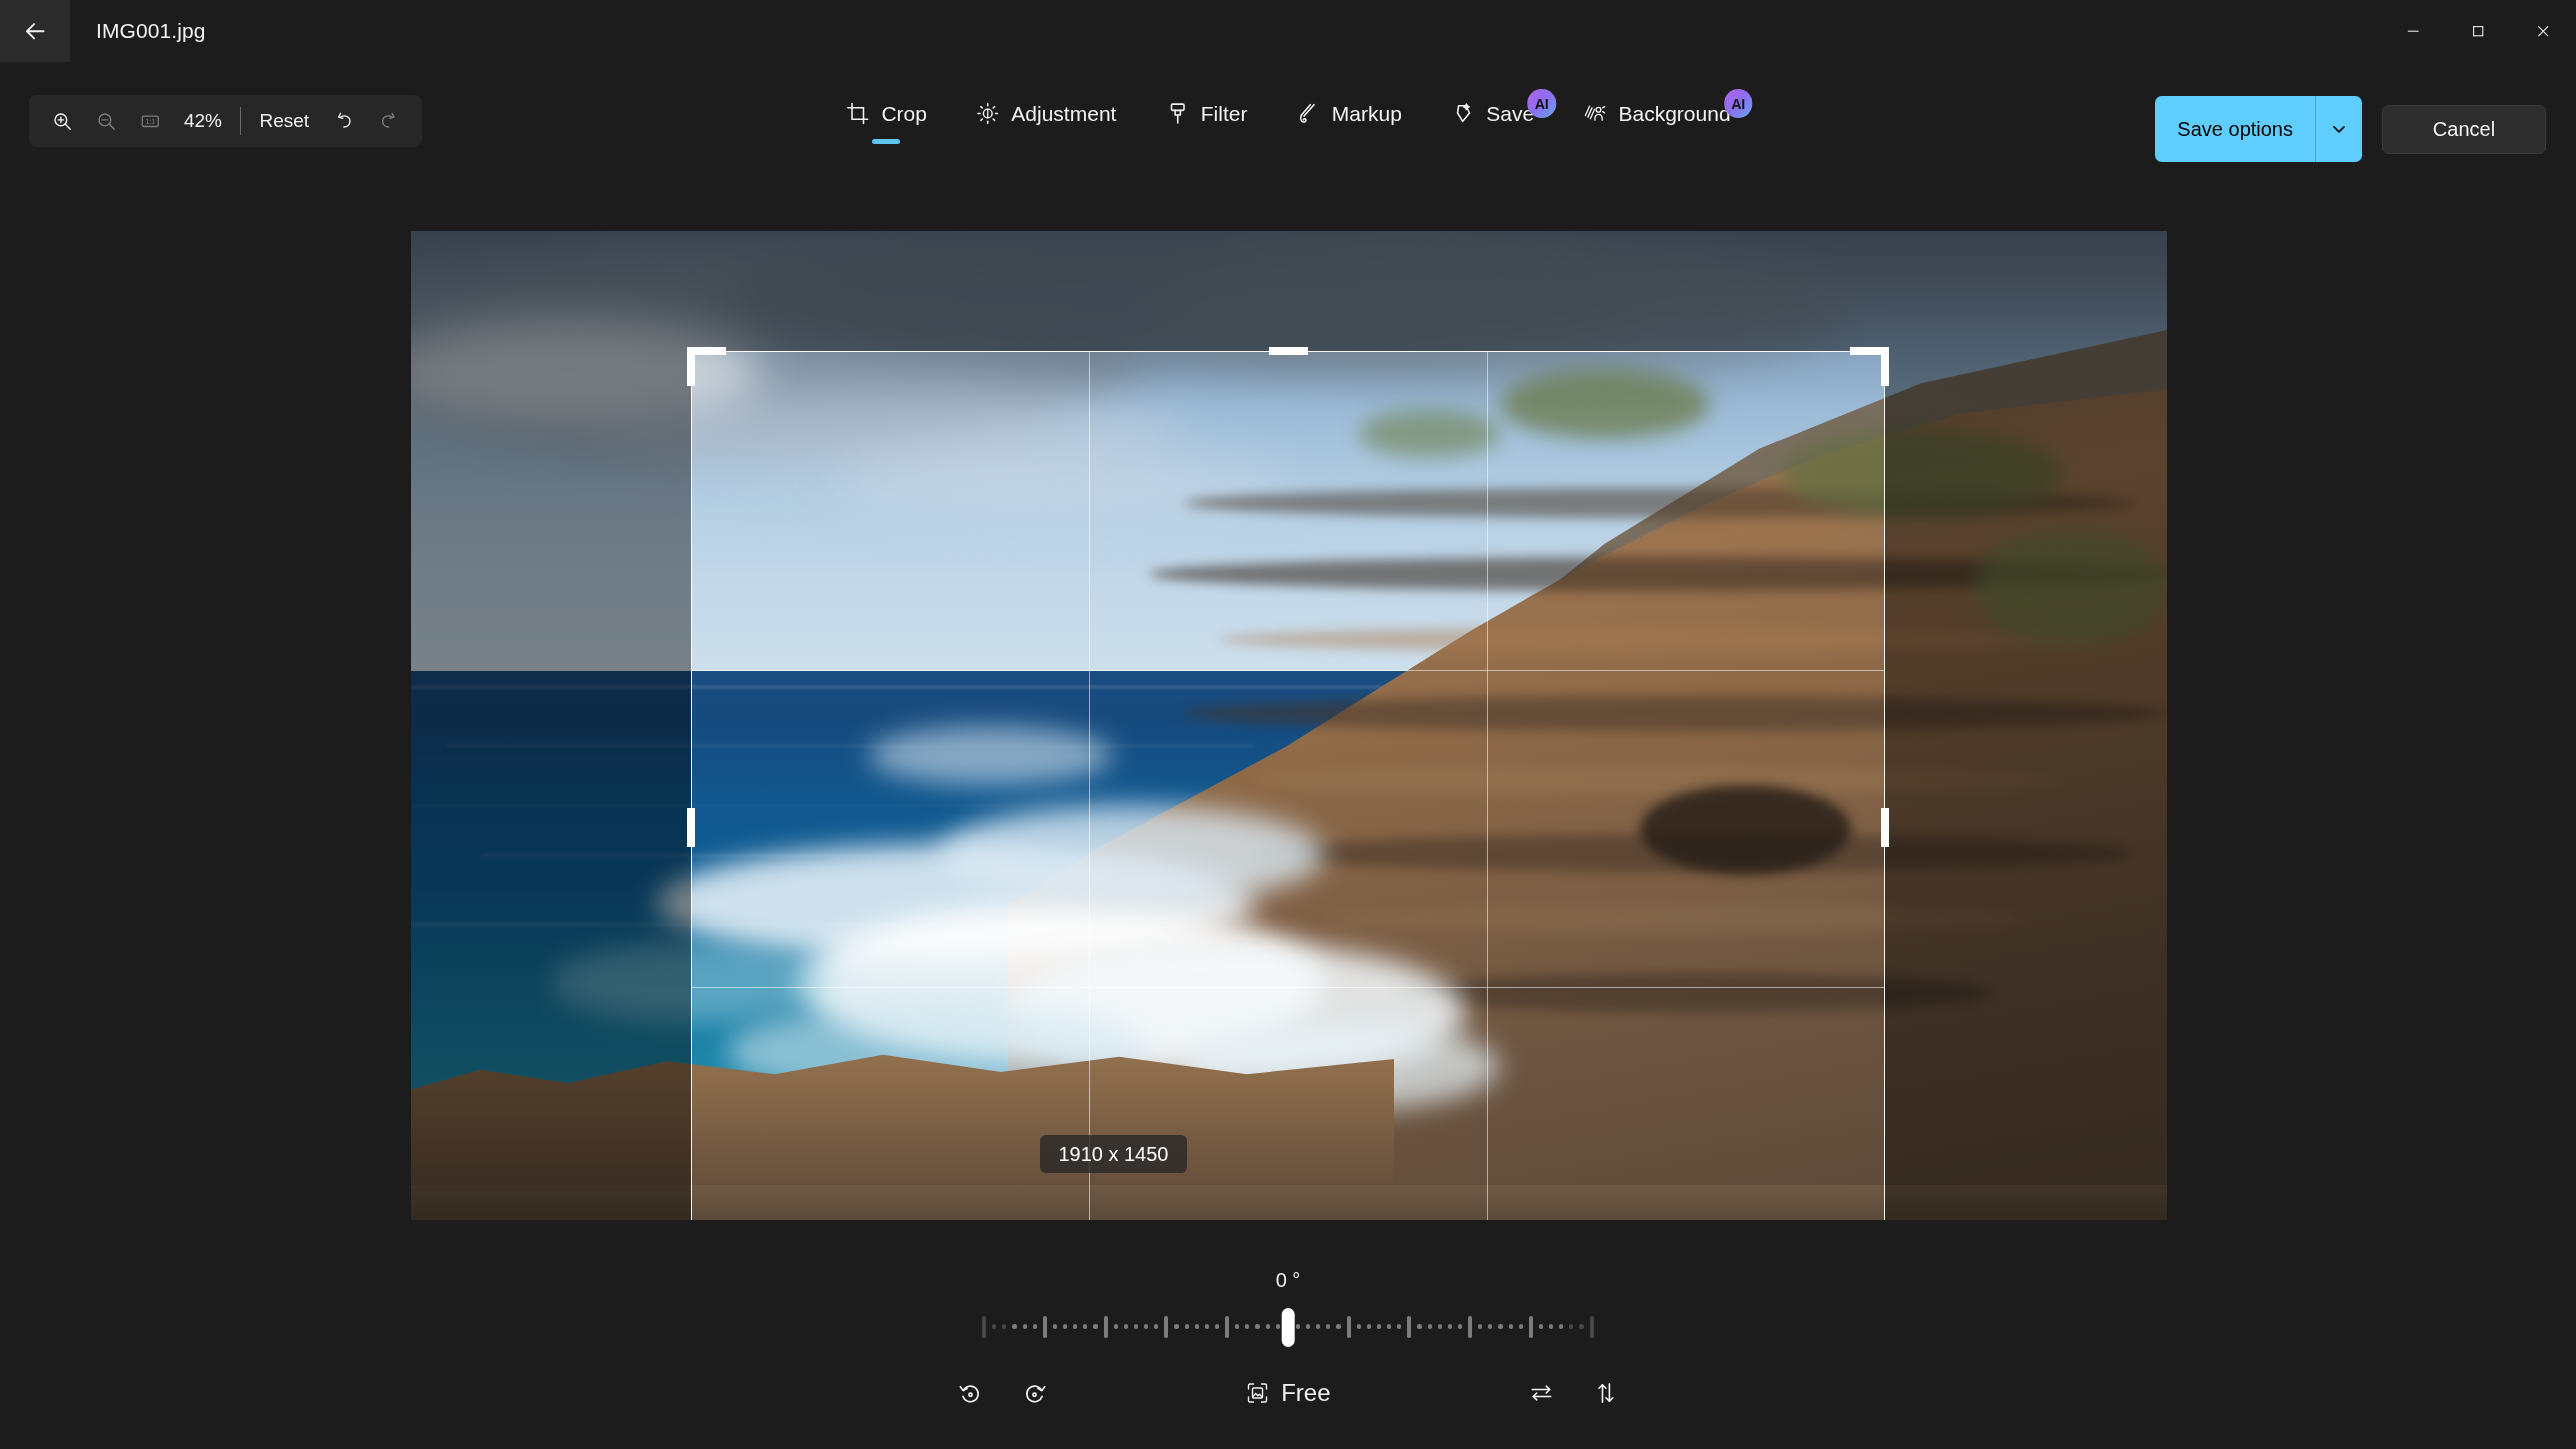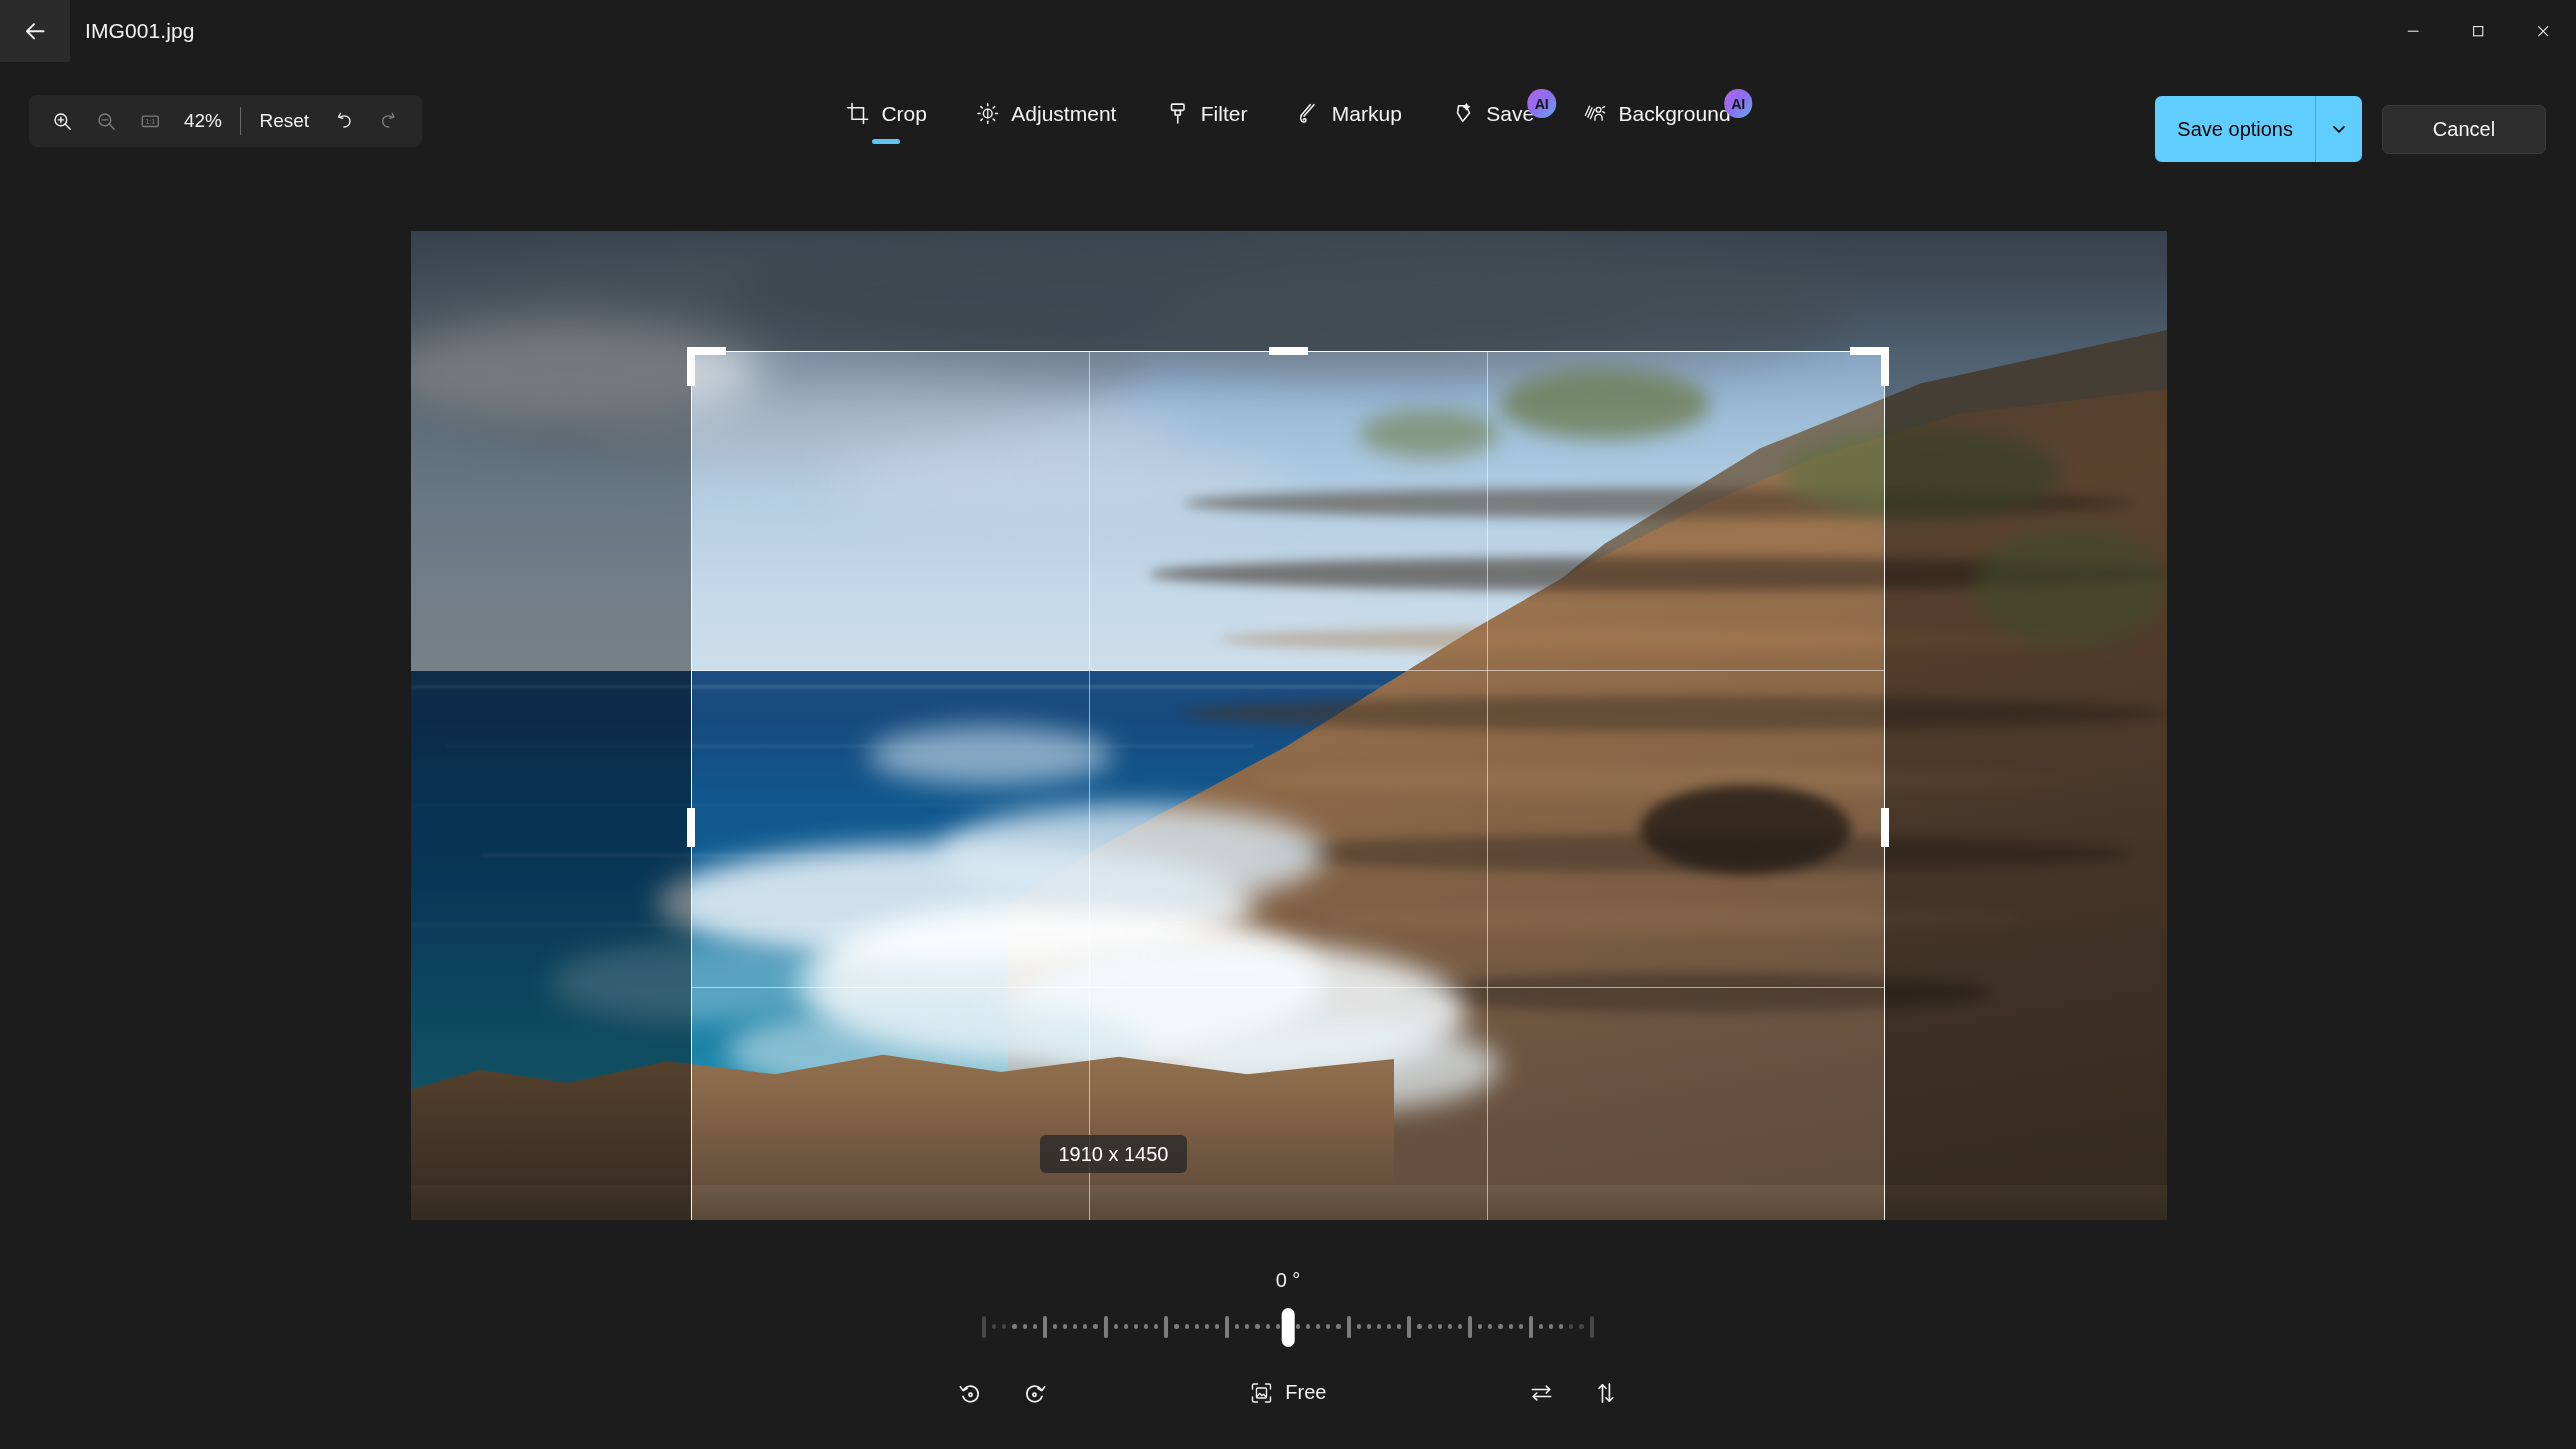--- a/index.html
+++ b/index.html
@@ -18,21 +18,21 @@
     display: flex; align-items: center;
   }
   .back-btn {
     width: 70px; height: 62px;
     display: flex; align-items: center; justify-content: center;
     background: #2b2b2b;
     cursor: pointer;
   }
   .back-btn svg { width: 28.5px; height: 28.5px; }
   .file-title {
-    margin-left: 15px;
+    margin-left: 26px;
     font-size: 21px;
     color: #f2f2f2;
     letter-spacing: 0.1px;
   }
   .win-controls {
     position: absolute; right: 0; top: 0;
     height: 62px; display: flex;
   }
   .win-btn {
     width: 65px; height: 62px;
@@ -307,21 +307,21 @@
     border-radius: 5.9px; cursor: pointer;
   }
   .icon-btn svg { width: 26px; height: 26px; }
   .ratio-btn {
     display: flex; align-items: center; gap: 11.7px;
     padding: 9.2px 15px; border-radius: 5.9px;
     cursor: pointer;
     margin: 0 auto;
   }
   .ratio-btn svg { width: 24px; height: 24px; }
-  .ratio-label { font-size: 20px; color: #f2f2f2; }
+  .ratio-label { font-size: 24px; color: #f2f2f2; }
   .flip-group { display: flex; gap: 11.7px; }
 </style>
 </head>
 <body>
 
 <div class="titlebar">
   <div class="back-btn">
     <svg viewBox="0 0 24 24" fill="none" stroke="#f0f0f0" stroke-width="1.6" stroke-linecap="round" stroke-linejoin="round">
       <path d="M19 12H5M5 12l6-6M5 12l6 6"></path>
     </svg>

